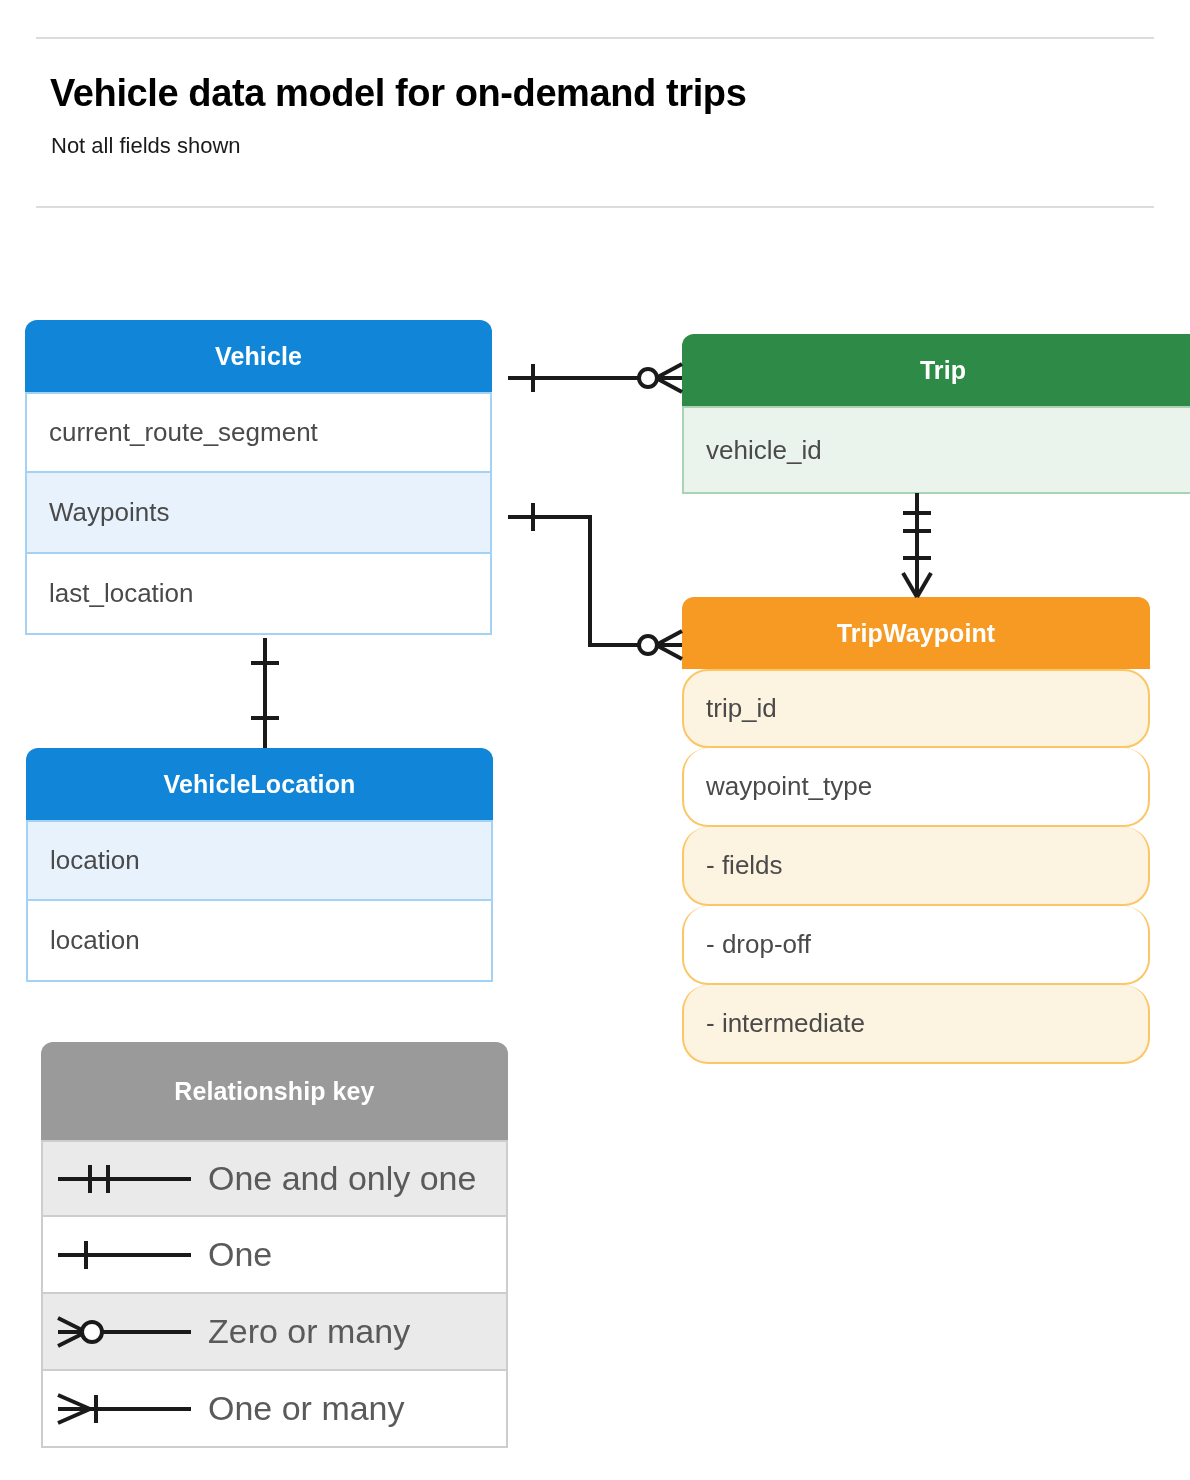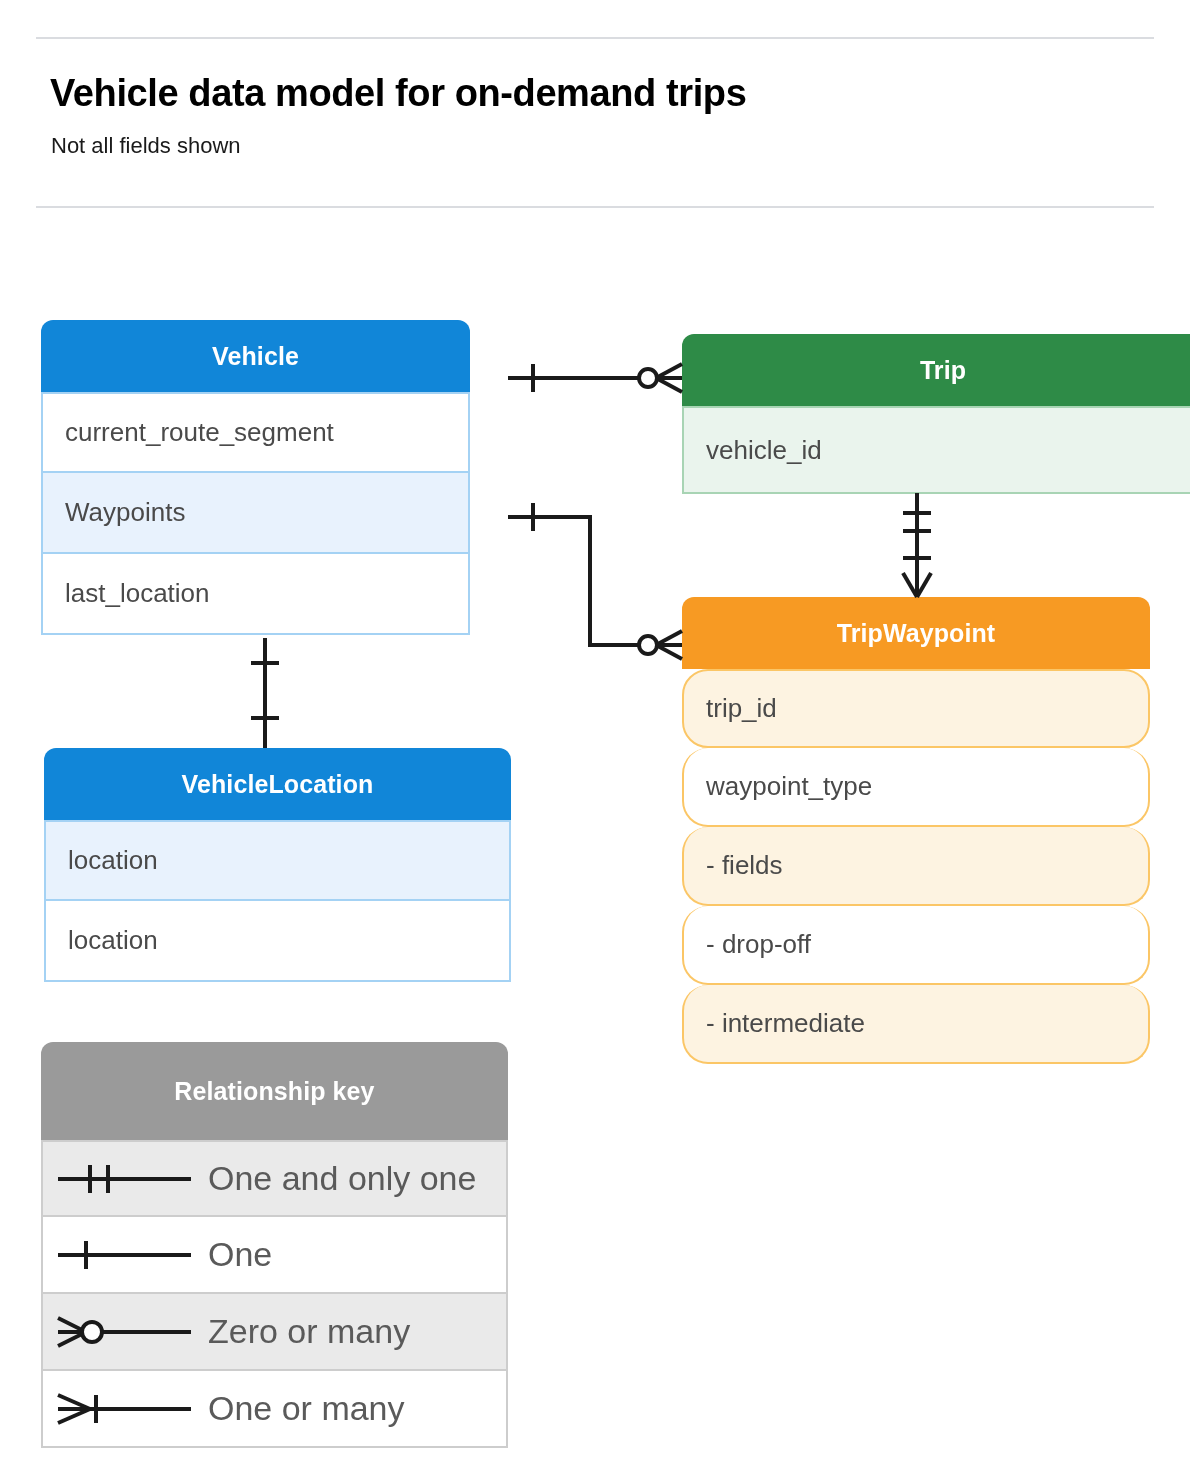--- a/index.html
+++ b/index.html
@@ -88,25 +88,25 @@
   
   .orange .entity-header { background: #f79a23; }
   .orange .entity-row { border-color: #fbc666; background: #ffffff; border-radius: 26px; }
   .orange .entity-row.alt { background: #fdf3e1; }
   .orange .entity-row.first { border-top-width: 2px; }
 
   
   .gray .entity-header { background: #9a9a9a; }
 
   
-  #entity-vehicle        { left: 41px;  top: 320px; width: 429px; }
+  #entity-vehicle        { left: 25px;  top: 320px; width: 467px; }
   #entity-vehicle .entity-header { height: 72px; }
   #entity-vehicle .entity-row    { height: 81px; }
 
-  #entity-vehiclelocation { left: 44px; top: 748px; width: 467px; }
+  #entity-vehiclelocation { left: 26px; top: 748px; width: 467px; }
   #entity-vehiclelocation .entity-header { height: 72px; }
   #entity-vehiclelocation .entity-row    { height: 81px; }
 
   #entity-trip { left: 682px; top: 334px; width: 522px; }
   #entity-trip .entity-header { height: 72px; }
   #entity-trip .entity-row    { height: 88px; }
 
   #entity-tripwaypoint { left: 682px; top: 597px; width: 468px; }
   #entity-tripwaypoint .entity-header { height: 72px; }
   #entity-tripwaypoint .entity-row    { height: 79px; }

